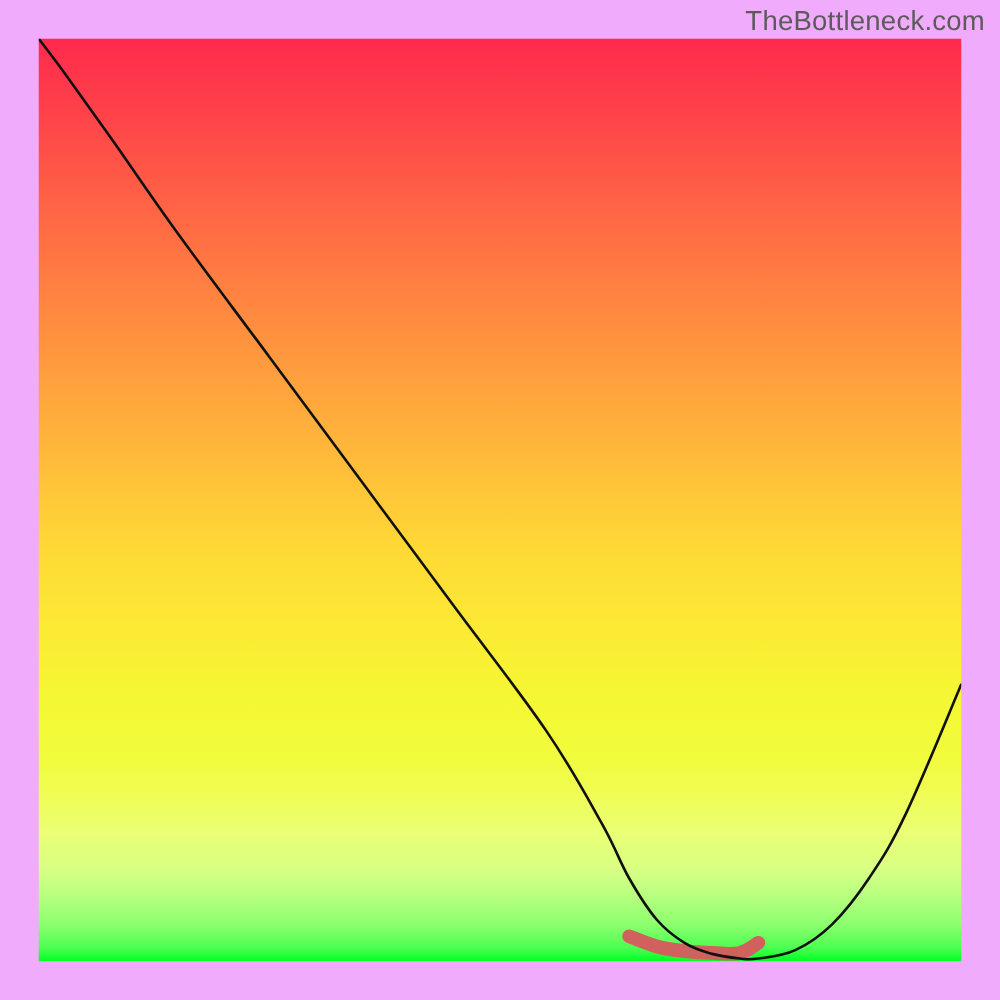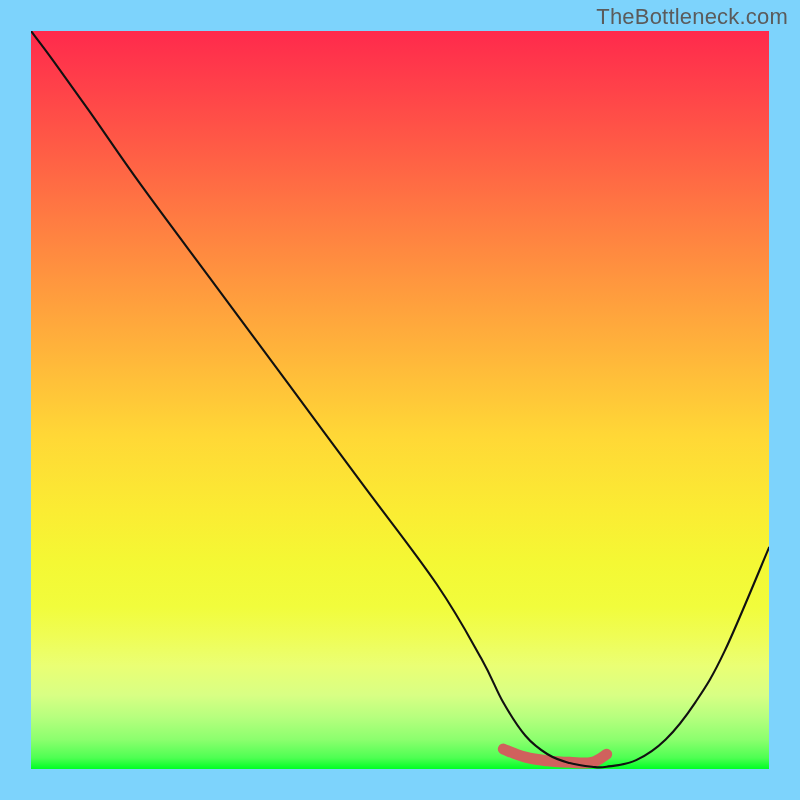--- a/index.html
+++ b/index.html
@@ -1,21 +1,21 @@
 <!DOCTYPE html>
 <html><head>
 <meta charset="utf-8">
 <style>
   * { margin: 0; padding: 0; box-sizing: border-box; }
   html, body { width: 800px; height: 800px; overflow: hidden; background: #000; }
   .container {
     position: relative;
     width: 800px;
     height: 800px;
-    background: #7dd3fc;
+    background: #f0abfc;
   }
   .watermark {
     position: absolute;
     top: 4px;
     right: 12px;
     font-family: Arial, Helvetica, sans-serif;
     font-size: 22px;
     font-weight: 500;
     color: #5b5b5b;
     letter-spacing: 0.2px;

